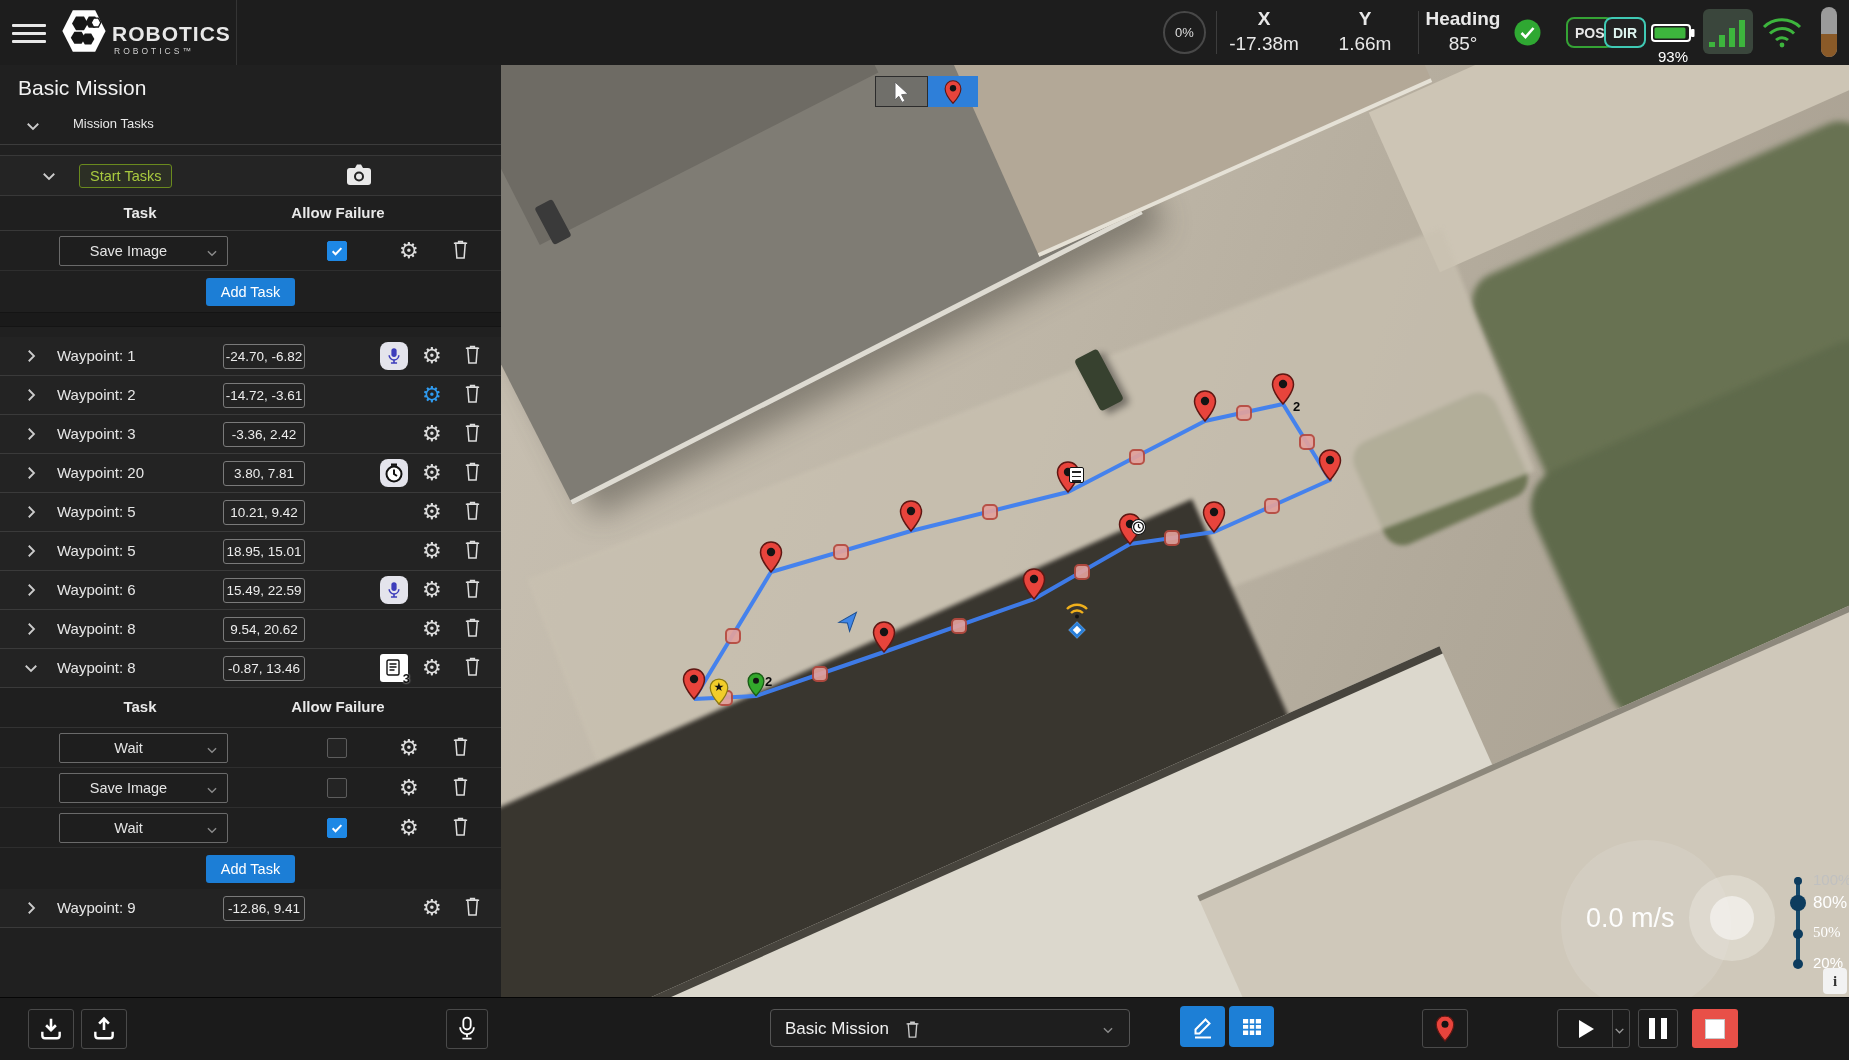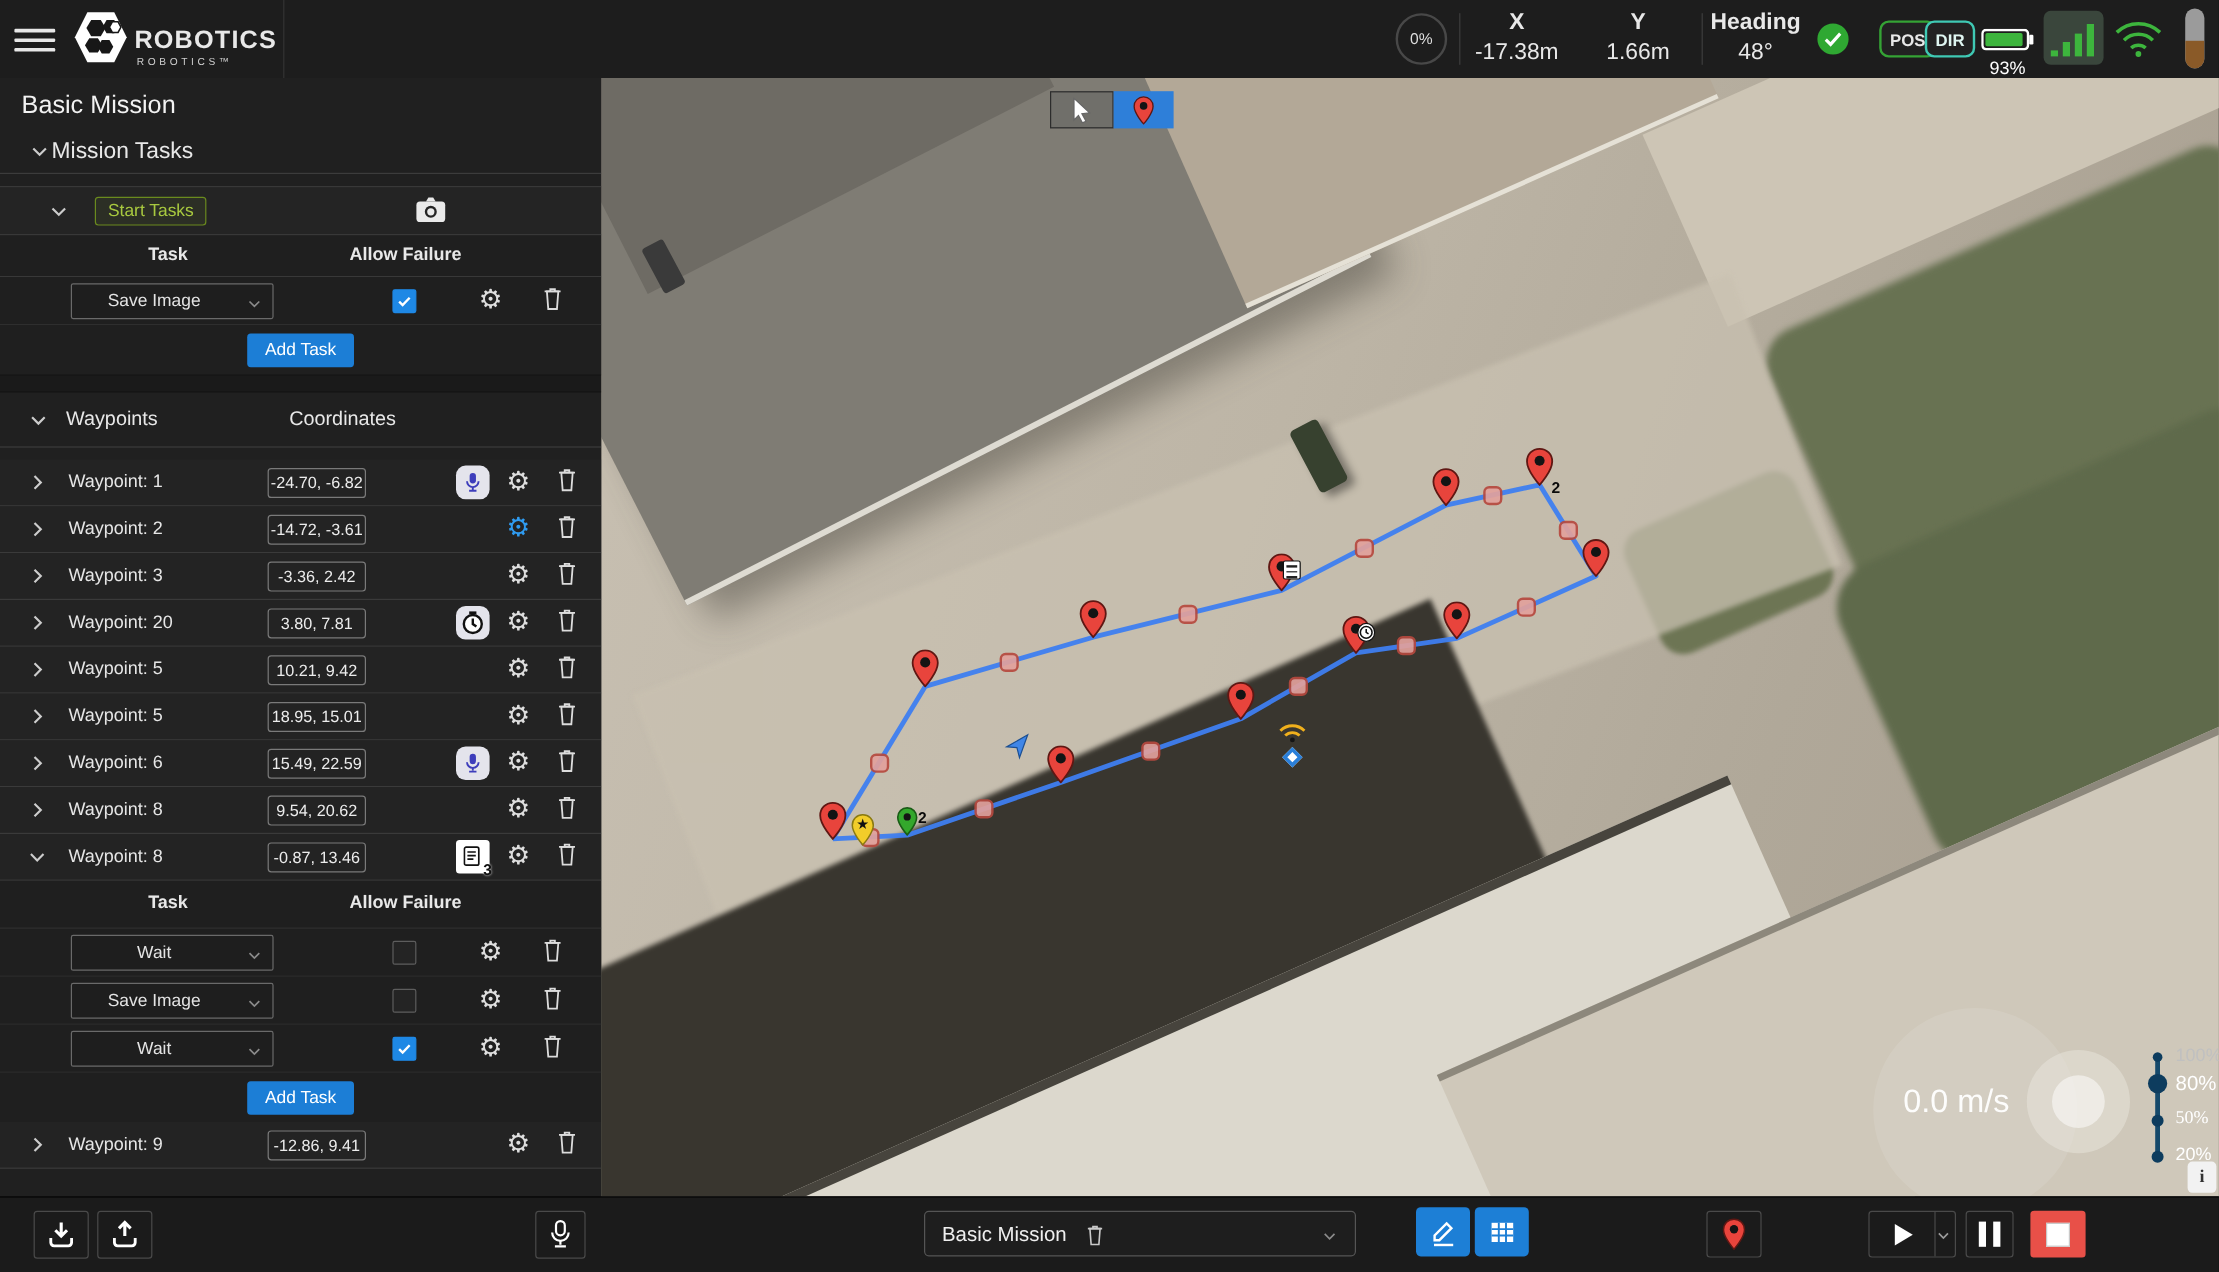--- a/index.html
+++ b/index.html
@@ -30,21 +30,21 @@
   #signal-box { position:absolute; left:1703px; top:9px; width:50px; height:45px; background:#3a463c; border-radius:6px; }
   #signal-box svg { position:absolute; left:5px; bottom:6px; }
   #wifi-icon { position:absolute; left:1761px; top:16px; }
   #gauge { position:absolute; left:1821px; top:7px; width:16px; height:50px; border-radius:8px; overflow:hidden; background:#9b9b9b; }
   #gauge .fill { position:absolute; left:0; bottom:0; width:100%; height:46%; background:#8a5a28; }
 
   
   #sidebar { position:absolute; left:0; top:65px; width:501px; height:932px; background:#202020; overflow:hidden; z-index:10; }
   #sb-title { margin:11px 0 0 18px; font-size:21px; color:#f2f2f2; }
   #mt-header { position:relative; height:37px; margin-top:8px; border-bottom:1px solid #3c3c3c; }
-  #mt-header .hdr-lbl { position:absolute; left:43px; top:8px; font-size:19px; }
+  #mt-header .hdr-lbl { position:absolute; left:73px; top:8px; font-size:13px; }
   .chev { position:absolute; width:18px; height:18px; cursor:pointer; }
   .chev svg { display:block; }
   .sect { background:#242424; }
   .st-row { position:relative; height:40px; border-top:1px solid #383838; }
   .pill { position:absolute; left:79px; top:8px; padding:3px 10px; border-radius:3px; font-size:14.5px; cursor:pointer; }
   .pill.green { color:#a8c93f; border:1px solid #6a8a1e; background:rgba(140,175,45,.08); }
   .pill.orange { color:#e2552b; border:1px solid #9a4015; background:rgba(170,70,25,.12); }
   .cam-btn { position:absolute; left:345px; top:7px; width:30px; height:26px; cursor:pointer; }
   .tbl-head { position:relative; height:36px; background:#1f1f1f; border-top:1px solid #383838; border-bottom:1px solid #383838; }
   .tbl-head .col-task { position:absolute; left:40px; width:200px; top:8px; text-align:center; font-weight:bold; font-size:15px; }
@@ -195,21 +195,21 @@
     <div class="lbl">X</div>
     <div class="val">-17.38m</div>
   </div>
   <div class="tb-metric" style="left:1305px;">
     <div class="lbl">Y</div>
     <div class="val">1.66m</div>
   </div>
   <div class="tb-vline short" style="left:1418px;"></div>
   <div class="tb-metric" style="left:1403px;">
     <div class="lbl">Heading</div>
-    <div class="val">48°</div>
+    <div class="val">85°</div>
   </div>
   <div id="check-icon">
     <svg width="27" height="27" viewBox="0 0 27 27">
         <circle cx="13.5" cy="13.5" r="13" fill="#2fa832"></circle>
       <path d="M7.5 14l4 4 8-9" fill="none" stroke="#fff" stroke-width="2.6"></path>
       </svg>
   </div>
   <div class="tb-badge" id="badge-pos">POS</div>
   <div class="tb-badge" id="badge-dir">DIR</div>
   <div id="battery-wrap">
@@ -289,29 +289,20 @@
               <path d="M3 5h14M8 5V3h4v2" stroke="#dcdcdc" stroke-width="1.6" fill="none"></path>
               <path d="M5 5l1.2 15.5h7.6L15 5z" stroke="#dcdcdc" stroke-width="1.6" fill="none"></path>
             </svg></span>
         </div>
       </div>
     <div class="addtask-row">
       <span class="add-btn">Add Task</span>
     </div>
   </div>
   <div id="gap1"></div>
-  <div id="wp-header">
-    <span class="chev" style="left:23px; top:14px;">
-      <svg width="18" height="18" viewBox="0 0 24 24">
-          <path d="M5 9l7 7 7-7" fill="none" stroke="#ccc" stroke-width="2.4"></path>
-        </svg>
-      </span>
-    <span class="hdr-lbl">Waypoints</span>
-    <span class="coord-lbl">Coordinates</span>
-  </div>
   <div id="wp-gap"></div>
   <div id="wp-list">
       <div class="wp-row row-wp">
         <span class="chev" style="left:22px; top:10px;">
           <svg width="18" height="18" viewBox="0 0 24 24">
             <path d="M9 5l7 7-7 7" fill="none" stroke="#ccc" stroke-width="2.4"></path>
           </svg>
         </span>
         <span class="wp-name">Waypoint: 1</span>
         <span class="coord-box">-24.70, -6.82</span>

